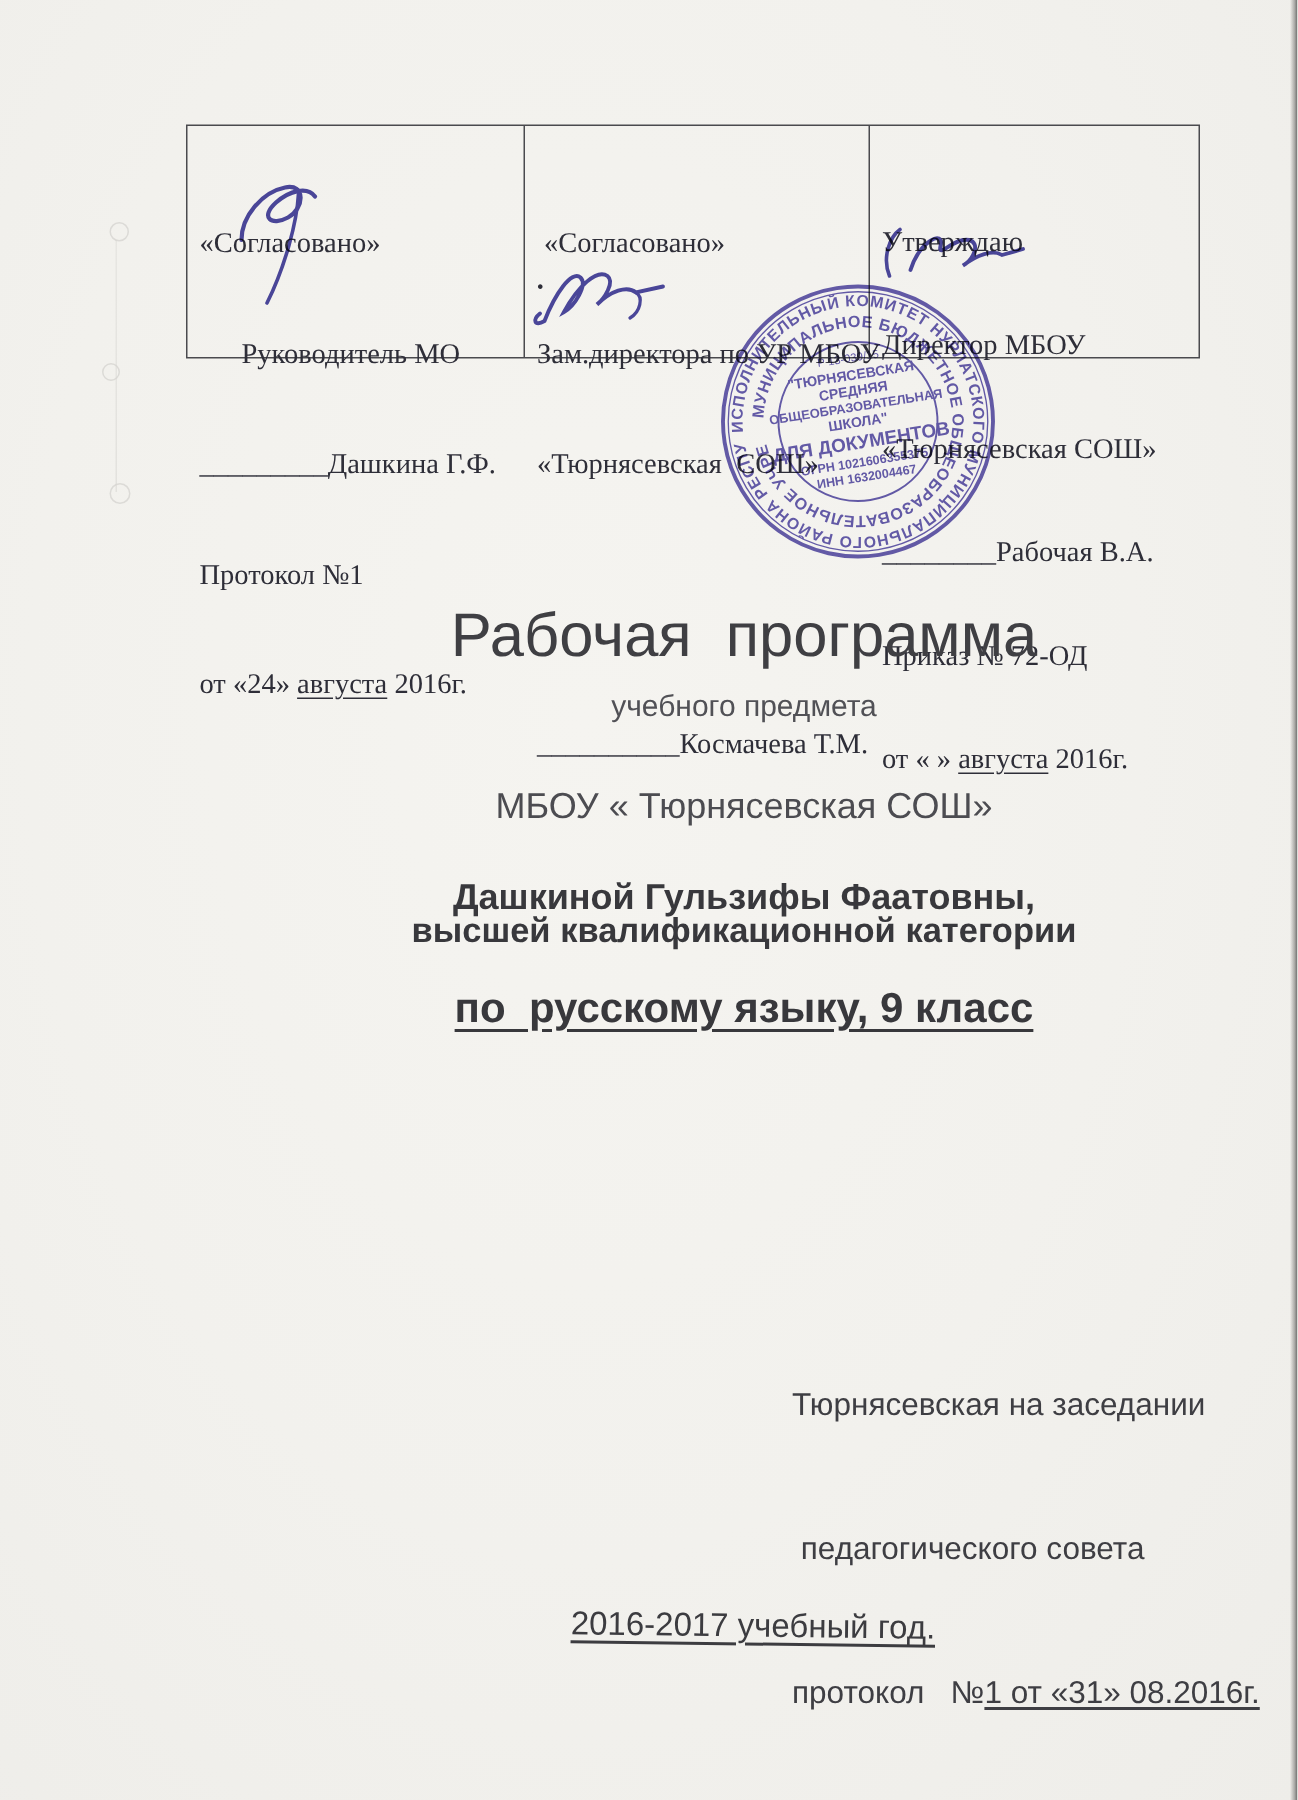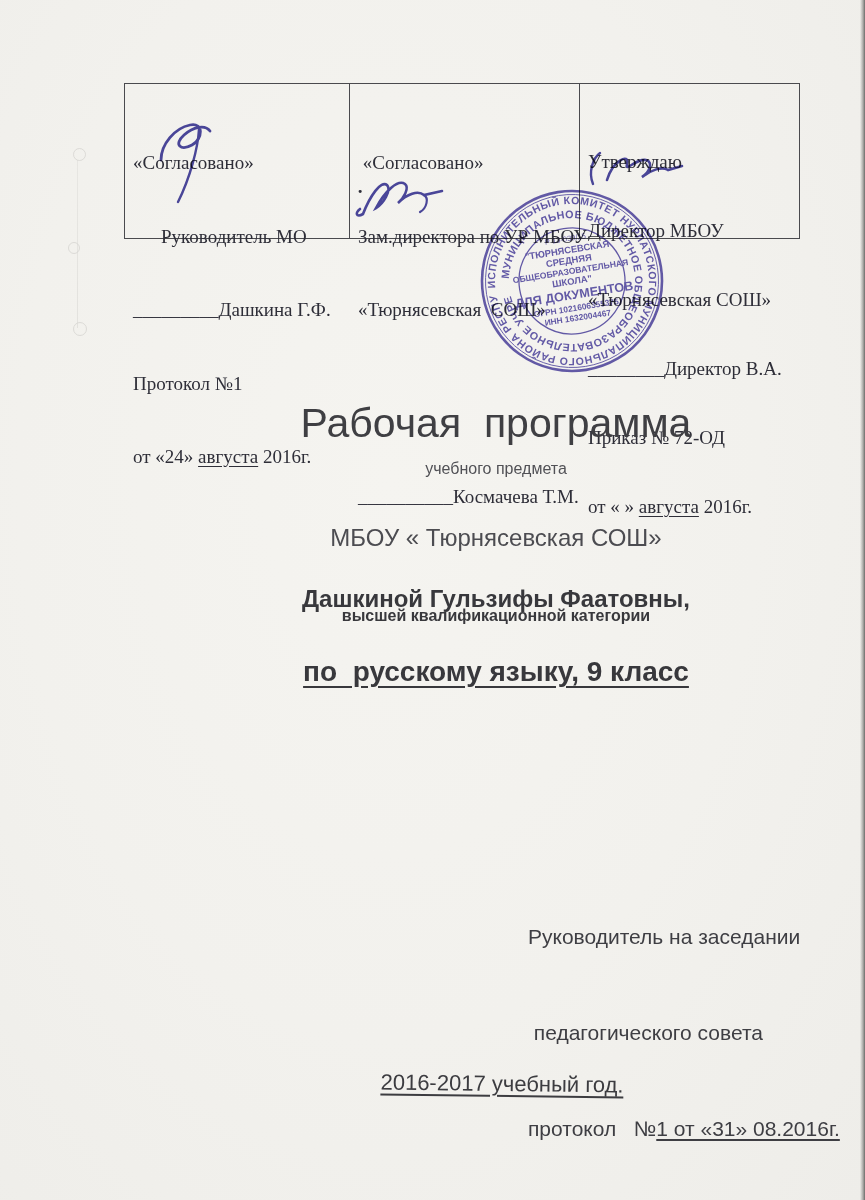--- a/index.html
+++ b/index.html
@@ -47,24 +47,24 @@
   }
   .stamp circle{fill:none;stroke:currentColor;}
   .stamp text{fill:currentColor;font-family:"Liberation Sans",sans-serif;}
 
   
   .title-line{
     position:absolute;left:131px;width:730px;text-align:center;
     font-family:"Liberation Sans",sans-serif;color:#454549;white-space:pre;
   }
   .t1{top:400px;font-size:41px;color:#3f3f43;}
-  .t2{top:460px;font-size:16px;color:#515156;}
+  .t2{top:460px;font-size:20px;color:#515156;}
   .t3{top:524px;font-size:24px;color:#4c4c51;}
   .t4{top:585px;font-size:24px;font-weight:bold;color:#38383c;}
-  .t5{top:607px;font-size:16px;font-weight:bold;color:#38383c;}
+  .t5{top:607px;font-size:23px;font-weight:bold;color:#38383c;}
   .t6{top:656px;font-size:28px;font-weight:bold;color:#38383c;text-decoration:underline;text-underline-offset:5px;}
 
   
   .reviewed{
     position:absolute;left:528px;top:857px;
     font-family:"Liberation Sans",sans-serif;font-size:21px;color:#3e3e43;
     line-height:32px;white-space:pre;
   }
 
   
@@ -102,21 +102,21 @@
       <div class="ln">«Тюрнясевская  СОШ»</div>
       <div class="gap-sm"></div>
       <div class="cell-dot">·</div>
       <div class="ln" style="margin-top:26px;font-family:Liberation Serif, serif;"><span>__________</span><span>Космачева Т.М.</span></div>
     </div>
 
     <div class="cell cell-3">
       <div class="ln">Утверждаю</div>
       <div class="ln">Директор МБОУ</div>
       <div class="ln">«Тюрнясевская СОШ»</div>
-      <div class="ln"><span>________</span><span>Директор В.А.</span></div>
+      <div class="ln"><span>________</span><span>Рабочая В.А.</span></div>
       <div class="ln">Приказ № 72-ОД</div>
       <div class="ln"><span>от « » </span><span class="u">августа</span><span> 2016г.</span></div>
     </div>
   </div>
 
   <svg class="ink sig" style="left: 147px; top: 112px; color: rgb(77, 73, 163);" width="130" height="100" viewBox="0 0 130 100">
     <path d="M14,48 C14,32 28,16 43,13 C57,10 56,27 45,33 C34,39 26,33 37,23 C46,15 58,12 63,19" stroke-width="2.8"></path>
     <path d="M52,17 C51,36 43,66 31,90" stroke-width="2.4"></path>
   </svg>
   <svg class="ink sig" style="left: 352px; top: 168px; color: rgb(77, 73, 163);" width="135" height="55" viewBox="0 0 135 55">
@@ -153,21 +153,21 @@
   </svg>
 
   <div class="title-line t1">Рабочая  программа</div>
   <div class="title-line t2">учебного предмета</div>
   <div class="title-line t3">МБОУ « Тюрнясевская СОШ»</div>
   <div class="title-line t4">Дашкиной Гульзифы Фаатовны,</div>
   <div class="title-line t5">высшей квалификационной категории</div>
   <div class="title-line t6">по  русскому языку, 9 класс</div>
 
   <div class="reviewed">
-    <div>Руководитель на заседании</div>
+    <div>Тюрнясевская на заседании</div>
     <div> педагогического совета</div>
     <div><span>протокол   №</span><span class="u">1 от «31» 08.2016г.</span></div>
   </div>
 
   <div class="year">
     <span>2016-2017 учебный год.</span>
   </div>
 
 </div>
 

